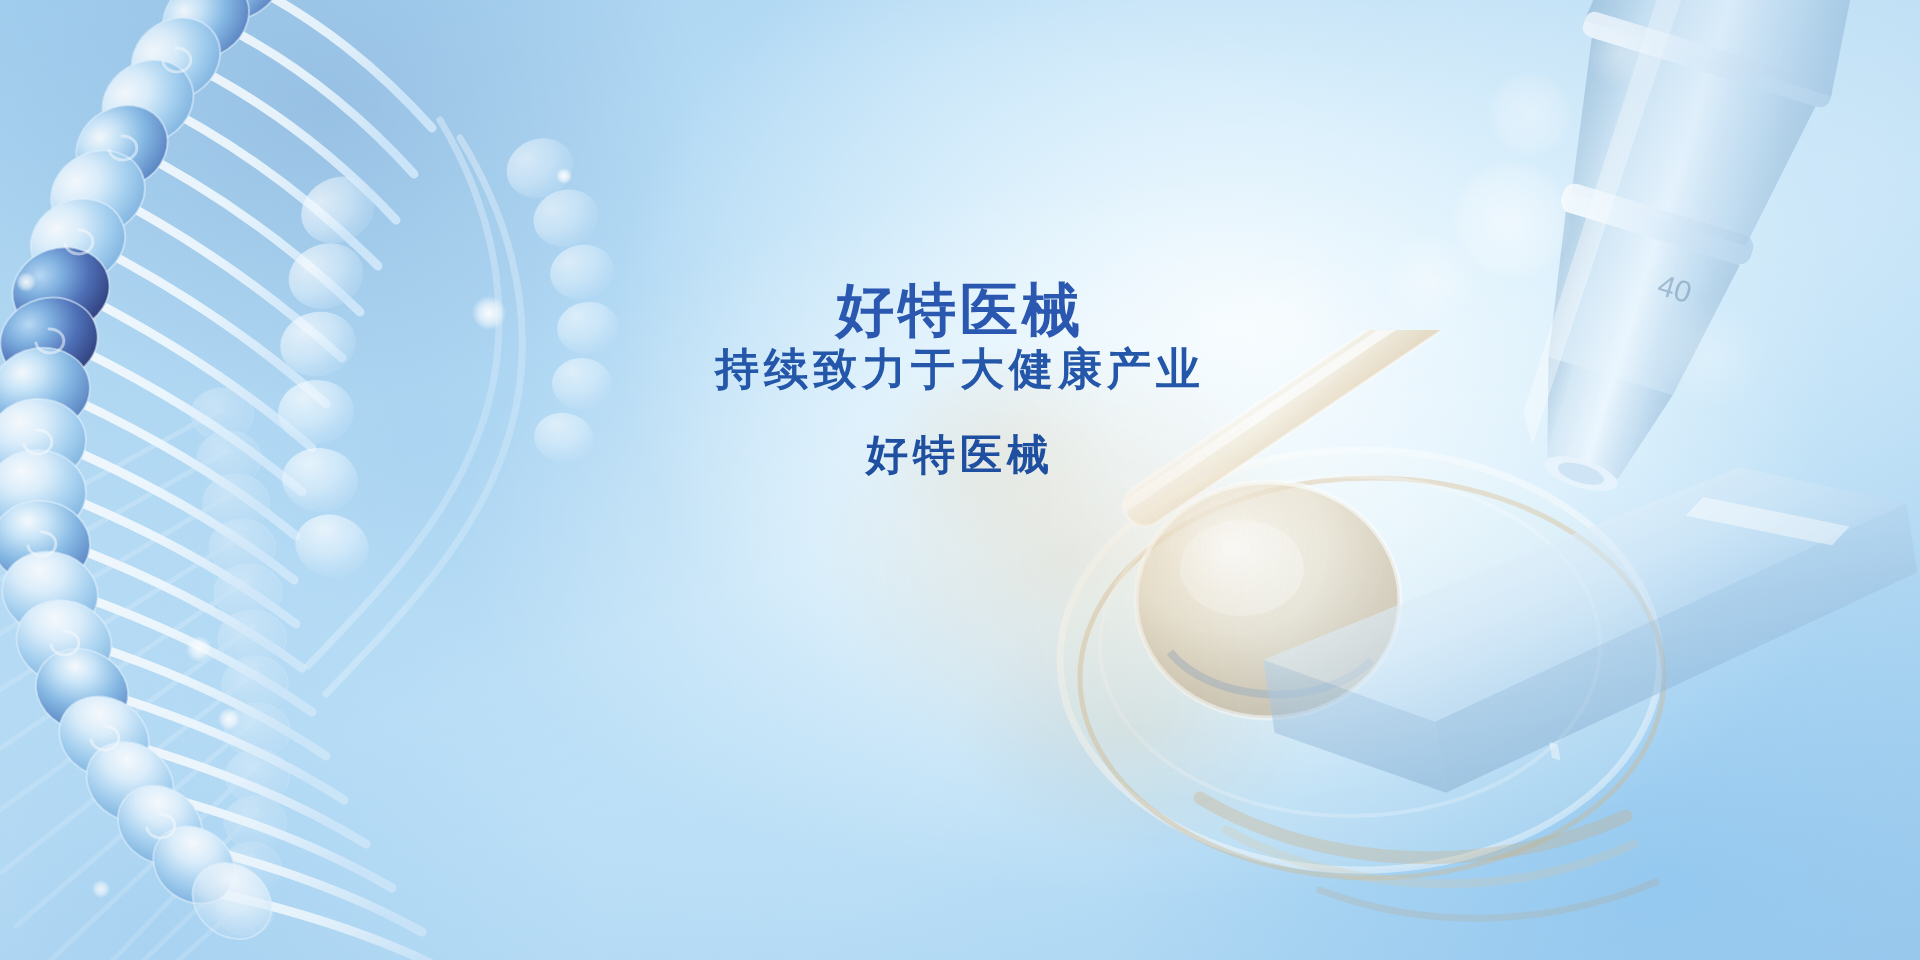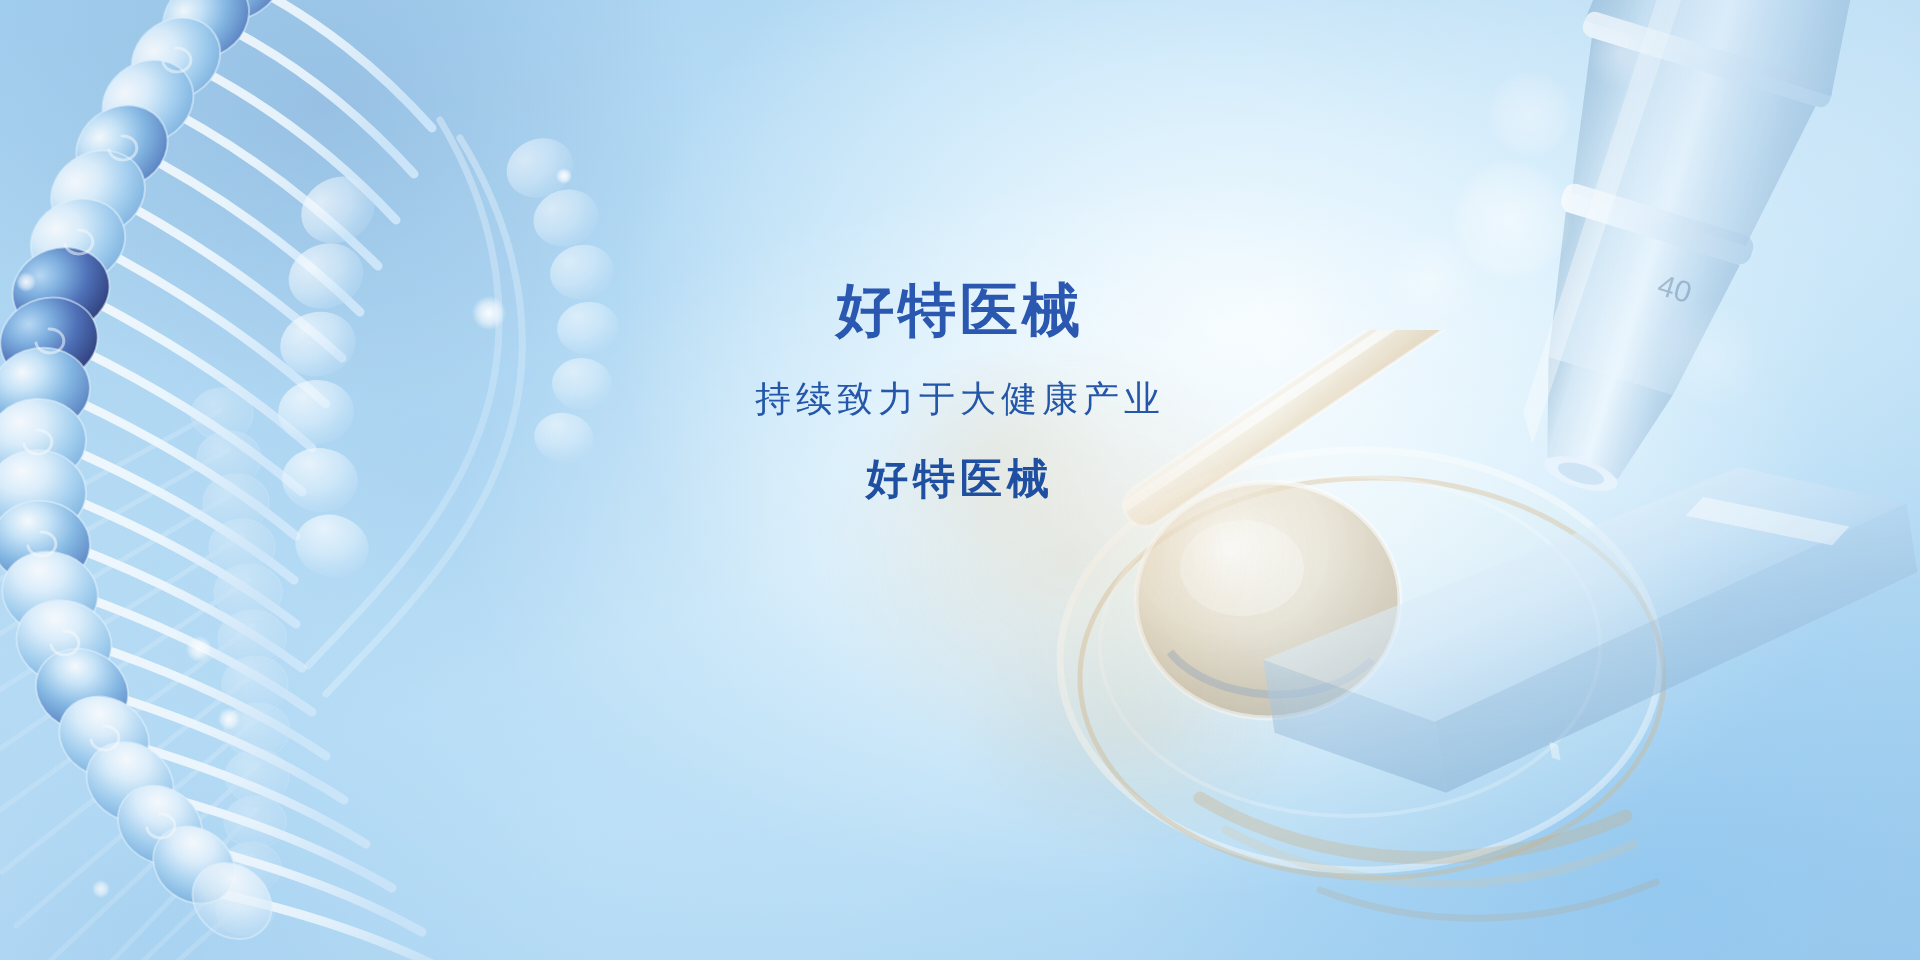--- a/index.html
+++ b/index.html
@@ -69,23 +69,22 @@
     z-index:40;
   }
   #headline {
     font-size:58px;
     font-weight:bold;
     letter-spacing:4px;
     color:#2a57b0;
     line-height:1.12;
   }
   #subtitle {
-    margin-top:34px;
-    font-size:36px;
-    font-weight:400;
+    font-size:44px;
+    font-weight:700;
     letter-spacing:5px;
     color:#2457a9;
     line-height:1.2;
   }
   #tagline {
     margin-top:34px;
     font-size:42px;
     font-weight:bold;
     letter-spacing:5px;
     color:#1f4fa0;

